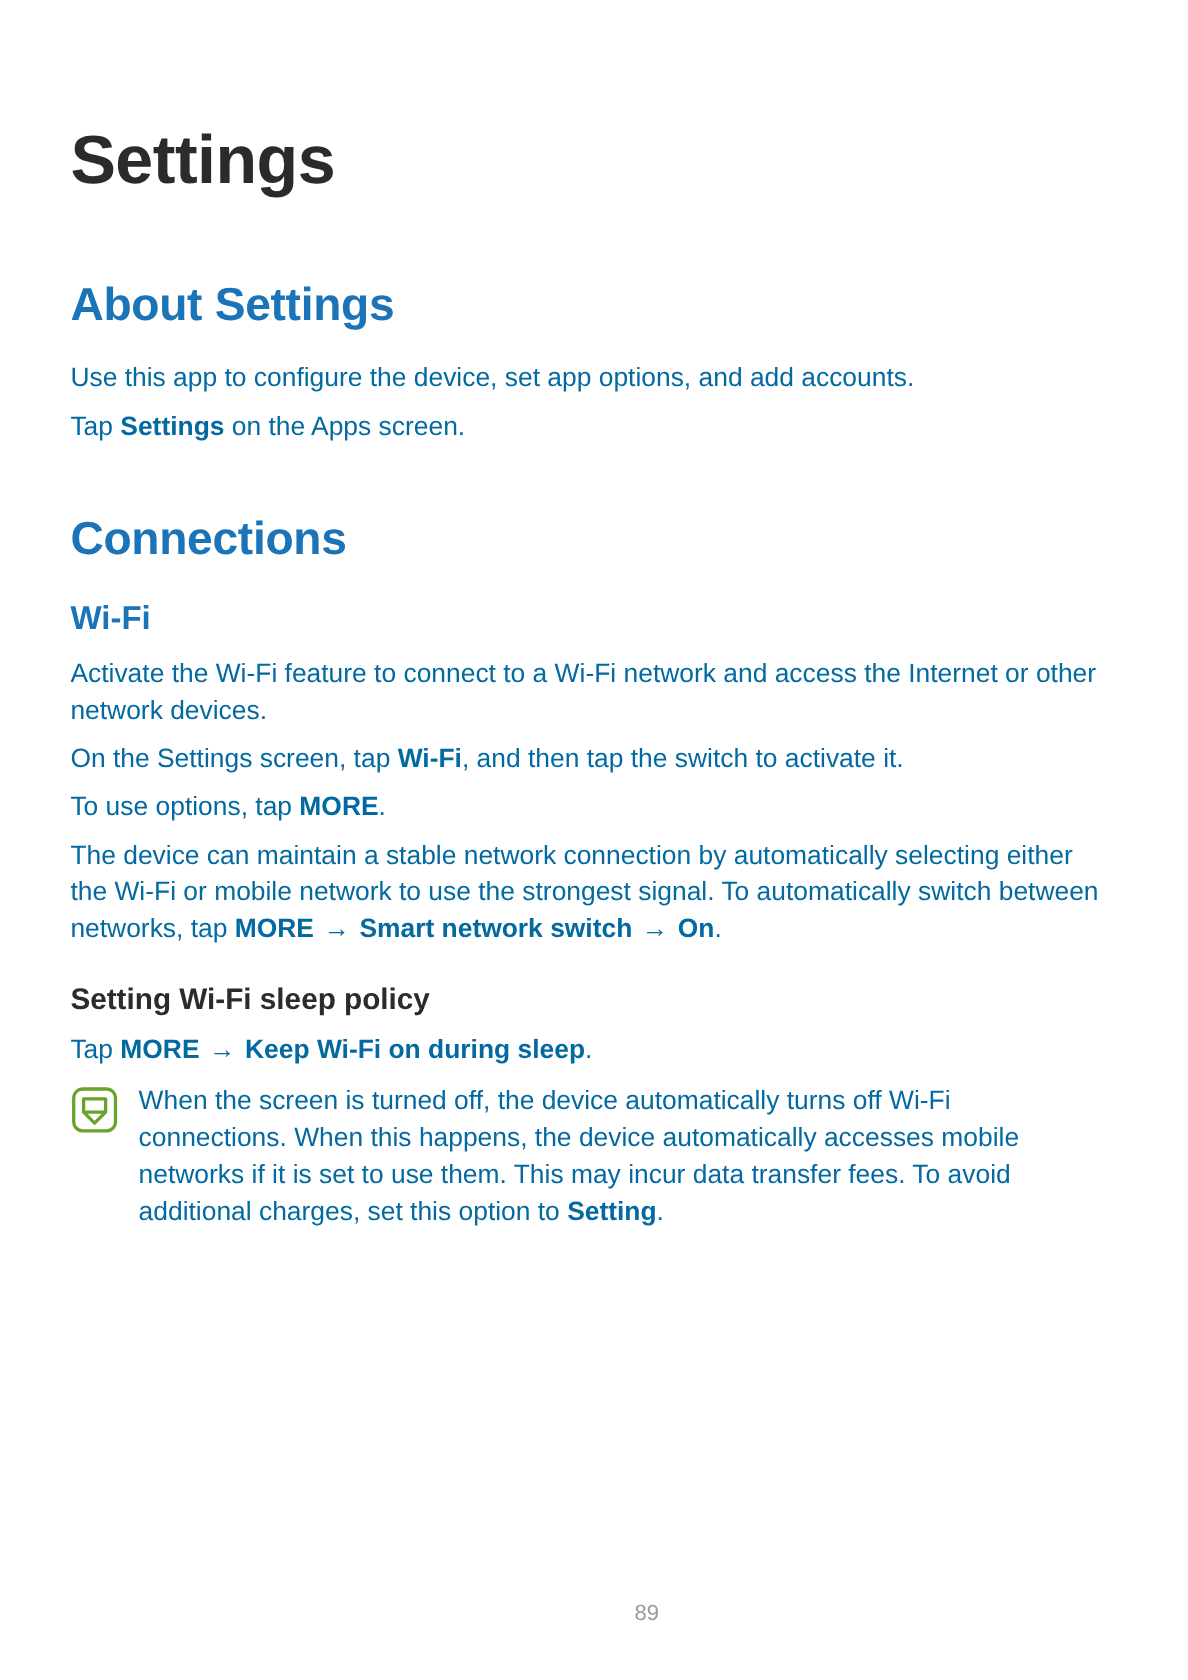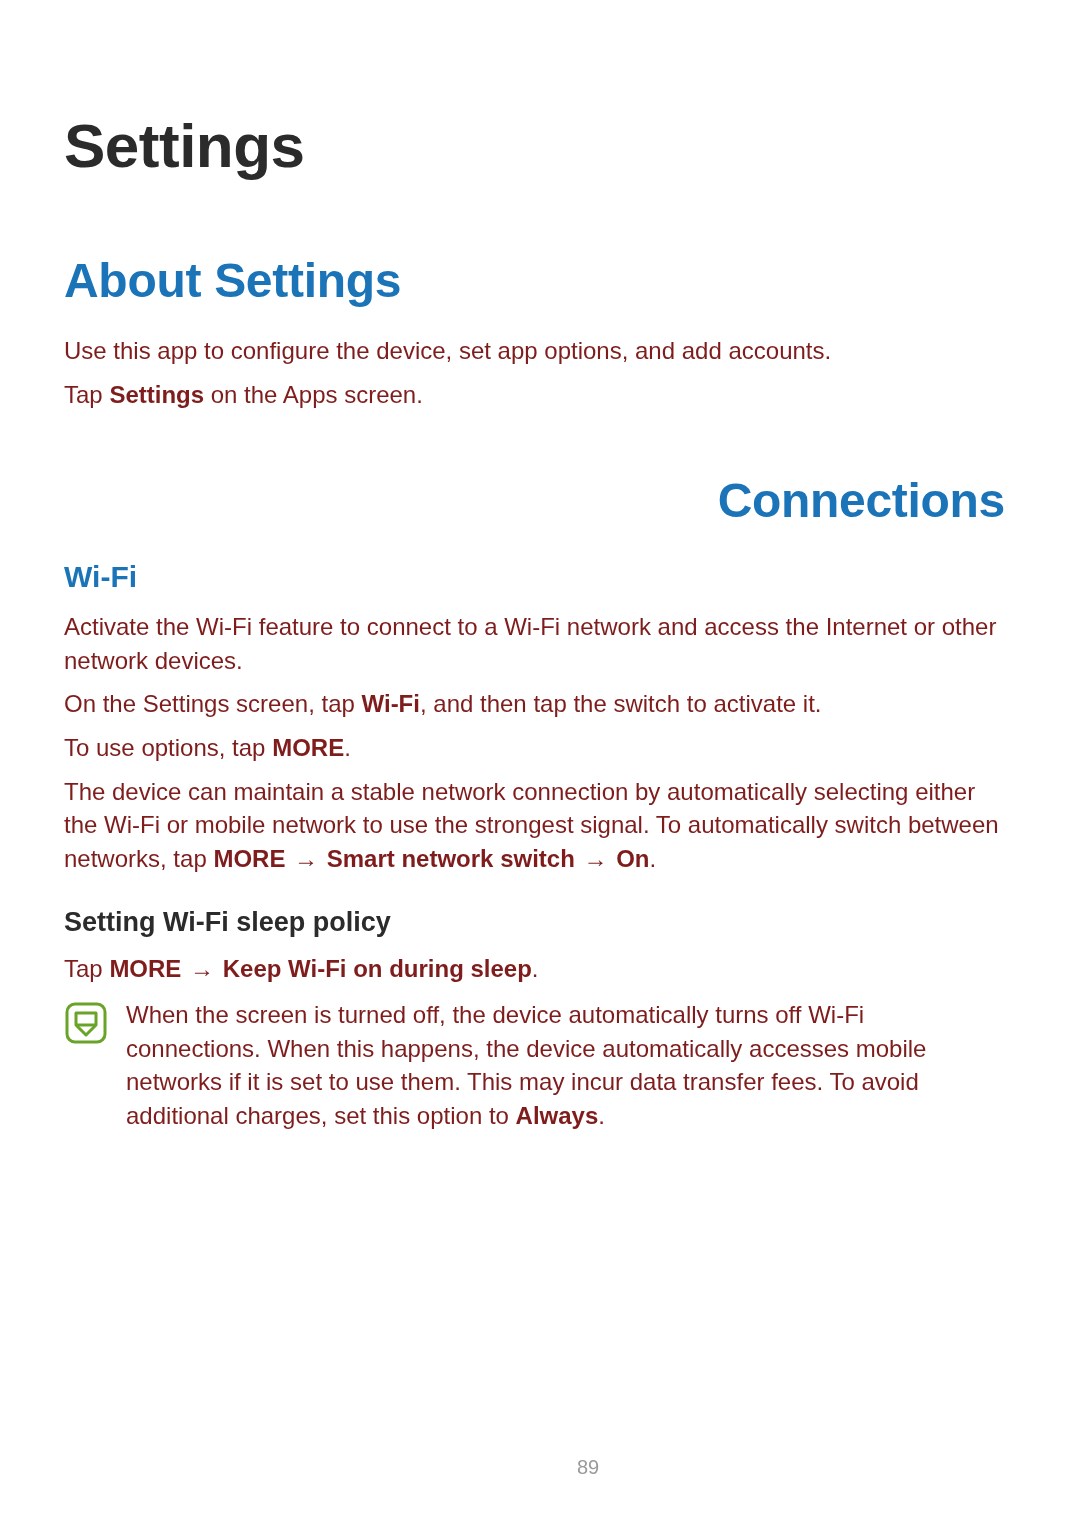--- a/index.html
+++ b/index.html
@@ -21,47 +21,46 @@
     padding: 110px 75px 0 64px;
   }
   .h1 {
     font-size: 62px;
     font-weight: 700;
     letter-spacing: -0.5px;
     margin: 0 0 72px 0;
     color: #2b2b2b;
   }
   .h2 {
-    font-size: 48px;
+    font-size: 42px;
     font-weight: 700;
     color: #1b74b8;
     margin: 0 0 26px 0;
     letter-spacing: -0.3px;
   }
   .h2.second {
     margin-top: 62px;
-    text-align: right;
   }
   .h3 {
     font-size: 30px;
     font-weight: 700;
     color: #1b74b8;
     margin: 32px 0 16px 0;
   }
   .h4 {
     font-size: 27px;
     font-weight: 700;
     color: #2b2b2b;
     margin: 32px 0 14px 0;
   }
   p {
     font-size: 24px;
     line-height: 1.4;
     margin: 0 0 10px 0;
-    color: #7f1d1d;
+    color: #0369a1;
   }
   .b { font-weight: 700; }
   .arrow { margin: 0 2px; }
   .note-block {
     display: flex;
     align-items: flex-start;
     gap: 18px;
     margin-top: 12px;
   }
   .note-icon {
@@ -127,20 +126,20 @@
   <div class="note-block">
     <div class="note-icon">
       <svg viewBox="0 0 44 44" width="44" height="44">
         <rect x="3" y="3" width="38" height="38" rx="8" ry="8" fill="none" stroke="#6aa329" stroke-width="3"></rect>
         <path d="M12 12 L32 12 L32 24 L22 34 L12 24 Z" fill="none" stroke="#6aa329" stroke-width="3" stroke-linejoin="round"></path>
         <line x1="12" y1="24" x2="32" y2="24" stroke="#6aa329" stroke-width="3"></line>
       </svg>
     </div>
     <div class="note-text">
       <p>
-        <span>When the screen is turned off, the device automatically turns off Wi-Fi connections. When this happens, the device automatically accesses mobile networks if it is set to use them. This may incur data transfer fees. To avoid additional charges, set this option to </span><span class="b">Always</span><span>.</span>
+        <span>When the screen is turned off, the device automatically turns off Wi-Fi connections. When this happens, the device automatically accesses mobile networks if it is set to use them. This may incur data transfer fees. To avoid additional charges, set this option to </span><span class="b">Setting</span><span>.</span>
       </p>
     </div>
   </div>
 
   <div class="page-number">89</div>
 
 </div>
 
 </body></html>

